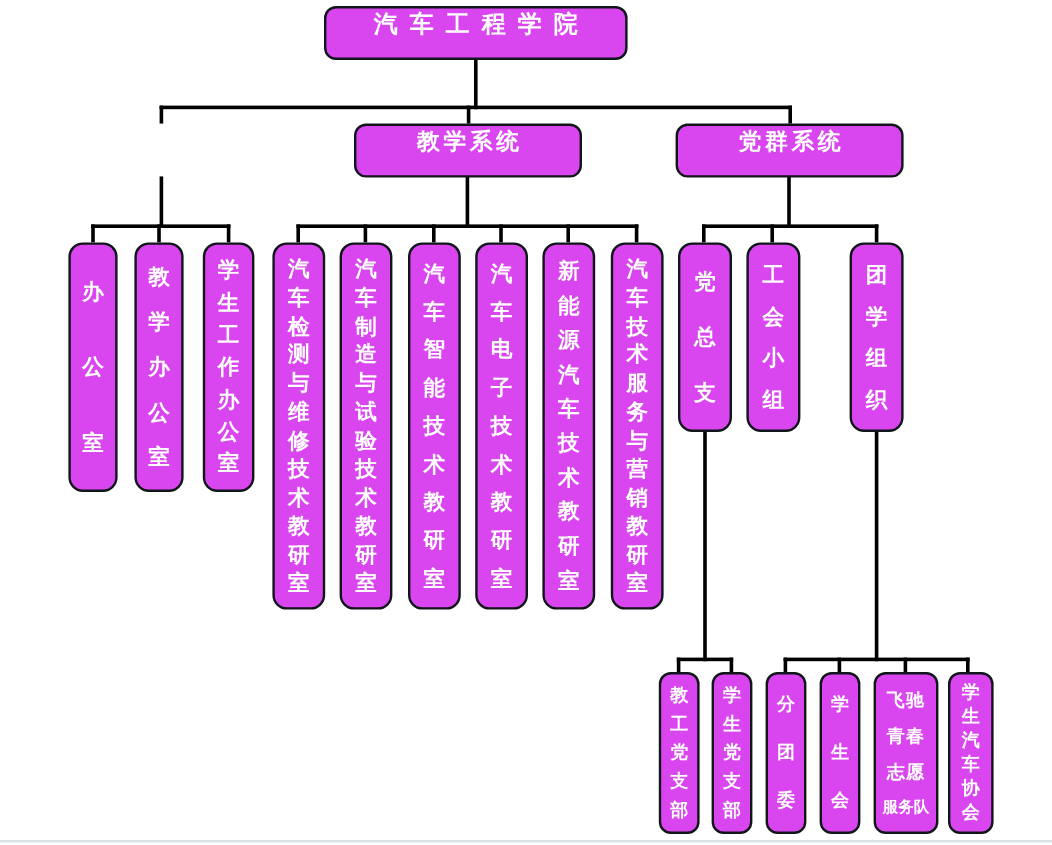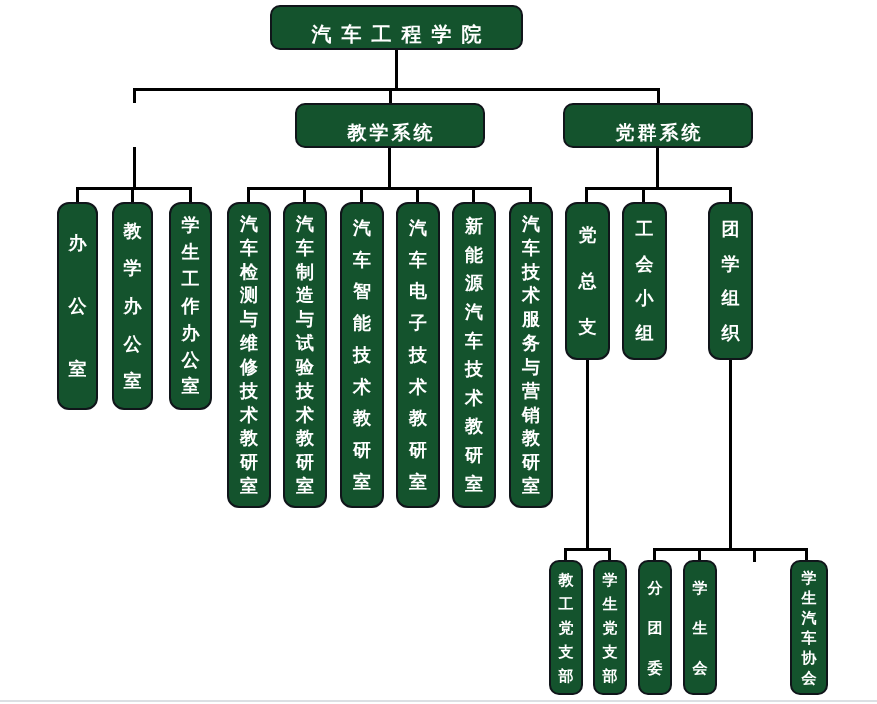--- a/index.html
+++ b/index.html
@@ -8,23 +8,23 @@
 
   
   .line{position:absolute;background:#000000;}
   .line.h{height:3px;}
   .line.v{width:3px;}
   .baseline{position:absolute;background:#dcdfe3;height:2px;}
 
   
   .node{
     position:absolute;box-sizing:border-box;
-    background:#14532d;border:2px solid #10151a;
+    background:#d946ef;border:2px solid #10151a;
     color:#ffffff;font-weight:bold;
-    display:flex;align-items:flex-end;justify-content:center;
+    display:flex;align-items:flex-start;justify-content:center;
   }
   .node.h1{border-radius:10px;font-size:20px;letter-spacing:10px;text-indent:10px;}
   .node.h2{border-radius:10px;font-size:19px;letter-spacing:3px;text-indent:3px;}
   .node.vbox{border-radius:12px;flex-direction:column;justify-content:space-around;padding:8px 0;}
   .node.vbox.small{border-radius:10px;padding:6px 0;}
   .vchars{display:flex;flex-direction:column;justify-content:space-around;align-items:center;height:100%;width:100%;}
   .vchars span{display:block;line-height:1;font-size:18px;}
   .vbox.small .vchars span{font-size:15px;}
   .vrows{display:flex;flex-direction:column;justify-content:space-around;align-items:center;height:100%;width:100%;}
   .vrows .row{line-height:1;font-size:15px;letter-spacing:1px;text-align:center;white-space:nowrap;}
@@ -254,20 +254,28 @@
         <span>委</span>
       </div>
   </div>
   <div class="node vbox small" style="left:683px;top:560px;width:34px;height:135px;">
     <div class="vchars">
         <span>学</span>
         <span>生</span>
         <span>会</span>
       </div>
   </div>
+  <div class="node vbox small" style="left:728px;top:560px;width:54px;height:135px;">
+    <div class="vrows">
+        <div class="row">飞驰</div>
+        <div class="row">青春</div>
+        <div class="row">志愿</div>
+        <div class="row">服务队</div>
+      </div>
+  </div>
   <div class="node vbox small" style="left:790px;top:560px;width:38px;height:135px;">
     <div class="vchars">
         <span>学</span>
         <span>生</span>
         <span>汽</span>
         <span>车</span>
         <span>协</span>
         <span>会</span>
       </div>
   </div>

